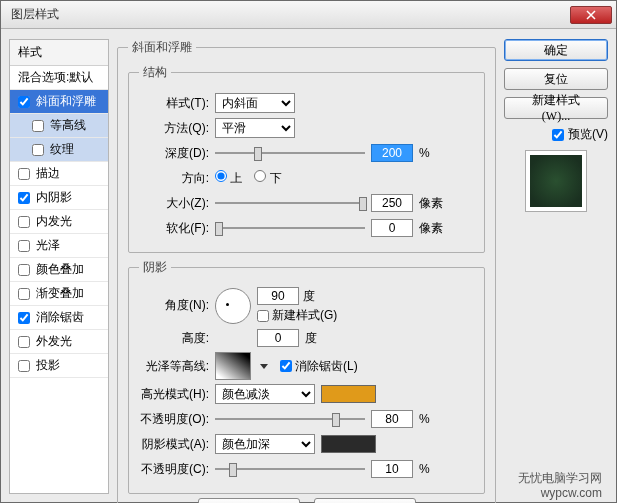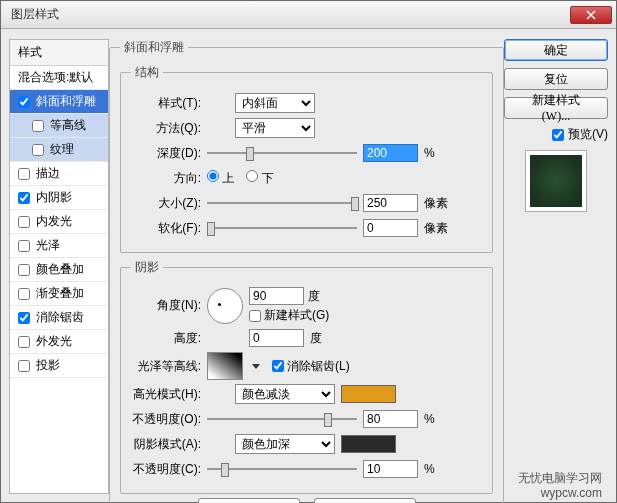--- a/index.html
+++ b/index.html
@@ -2,37 +2,37 @@
 <html><head>
 <meta charset="utf-8">
 <style>
 * { box-sizing: border-box; font-family: "Microsoft YaHei", "SimSun", sans-serif; font-size: 12px; }
 body { margin: 0; background: #f0f0f0; }
 .window { width: 617px; height: 503px; background: #ebebeb; border: 1px solid #6a6a6a; position: relative; }
 .titlebar { height: 28px; background: linear-gradient(#f7f7f7, #e0e0e0); border-bottom: 1px solid #b0b0b0; display: flex; align-items: center; justify-content: space-between; padding: 0 4px 0 10px; }
 .titlebar-title { font-size: 12px; color: #333; }
 .close-btn { width: 42px; height: 18px; background: linear-gradient(#d66, #b22); color: #fff; display: flex; align-items: center; justify-content: center; border: 1px solid #833; border-radius: 2px; cursor: pointer; }
 .close-btn svg { width: 10px; height: 10px; }
-.body { display: flex; padding: 10px 8px 8px 8px; height: calc(100% - 28px); }
+.body { display: flex; padding: 10px 8px 8px 8px; gap: 8px; height: calc(100% - 28px); }
 .left-col { width: 100px; border: 1px solid #b6b6b6; background: #fff; }
 .left-header { padding: 4px 8px; border-bottom: 1px solid #d0d0d0; background: #f4f4f4; }
 .left-item { padding: 3px 6px 3px 8px; border-bottom: 1px solid #e8e8e8; display: flex; align-items: center; gap: 4px; cursor: pointer; }
 .left-item.selected { background: #3875d7; color: #fff; }
 .left-item.child { padding-left: 22px; background: #c8d8f0; color: #000; }
 .left-item input[type=checkbox] { margin: 0 2px 0 0; width: 12px; height: 12px; }
 .mid-col { flex: 1; display: flex; flex-direction: column; gap: 6px; }
 fieldset { border: 1px solid #b0b0b0; border-radius: 2px; padding: 8px 10px 10px 10px; margin: 0; }
 legend { padding: 0 4px; color: #444; }
 .row { display: flex; align-items: center; gap: 6px; margin: 3px 0; min-height: 22px; }
 .row-label { width: 70px; text-align: right; color: #000; }
-select { height: 20px; border: 1px solid #888; background: #fff; padding: 0 2px; min-width: 80px; margin-left: 28px; }
+select { height: 20px; border: 1px solid #888; background: #fff; padding: 0 2px; min-width: 80px; }
 .slider { flex: 1; max-width: 150px; height: 18px; position: relative; }
 .slider-track { position: absolute; top: 8px; left: 0; right: 0; height: 2px; background: #999; }
 .slider-thumb { position: absolute; top: 3px; width: 8px; height: 14px; background: #d8d8d8; border: 1px solid #777; }
-.num-input { width: 55px; height: 18px; border: 1px solid #888; padding: 0 3px; text-align: left; }
+.num-input { width: 42px; height: 18px; border: 1px solid #888; padding: 0 3px; text-align: center; }
 .num-input.highlight { background: #3399ff; color: #fff; border-color: #2277cc; }
 .unit { color: #000; min-width: 20px; }
 .radio-group { display: flex; gap: 12px; align-items: center; }
 .angle-widget { width: 36px; height: 36px; border: 1px solid #888; border-radius: 50%; position: relative; background: #fff; }
 .angle-widget::after { content: ''; position: absolute; width: 3px; height: 3px; background: #000; border-radius: 50%; top: 14px; left: 10px; }
 .gloss-thumb { width: 36px; height: 28px; border: 1px solid #888; background: linear-gradient(to top right, #fff 0%, #fff 10%, #000 90%); display: inline-block; }
 .color-swatch { width: 55px; height: 18px; border: 1px solid #666; }
 .btn { height: 22px; padding: 0 14px; background: linear-gradient(#fdfdfd, #e6e6e6); border: 1px solid #8a8a8a; border-radius: 3px; cursor: pointer; display: inline-flex; align-items: center; justify-content: center; font-family: Liberation Serif, serif; }
 .right-col { width: 104px; display: flex; flex-direction: column; gap: 7px; align-items: stretch; }
 .right-col .btn { width: 100%; justify-content: center; }

